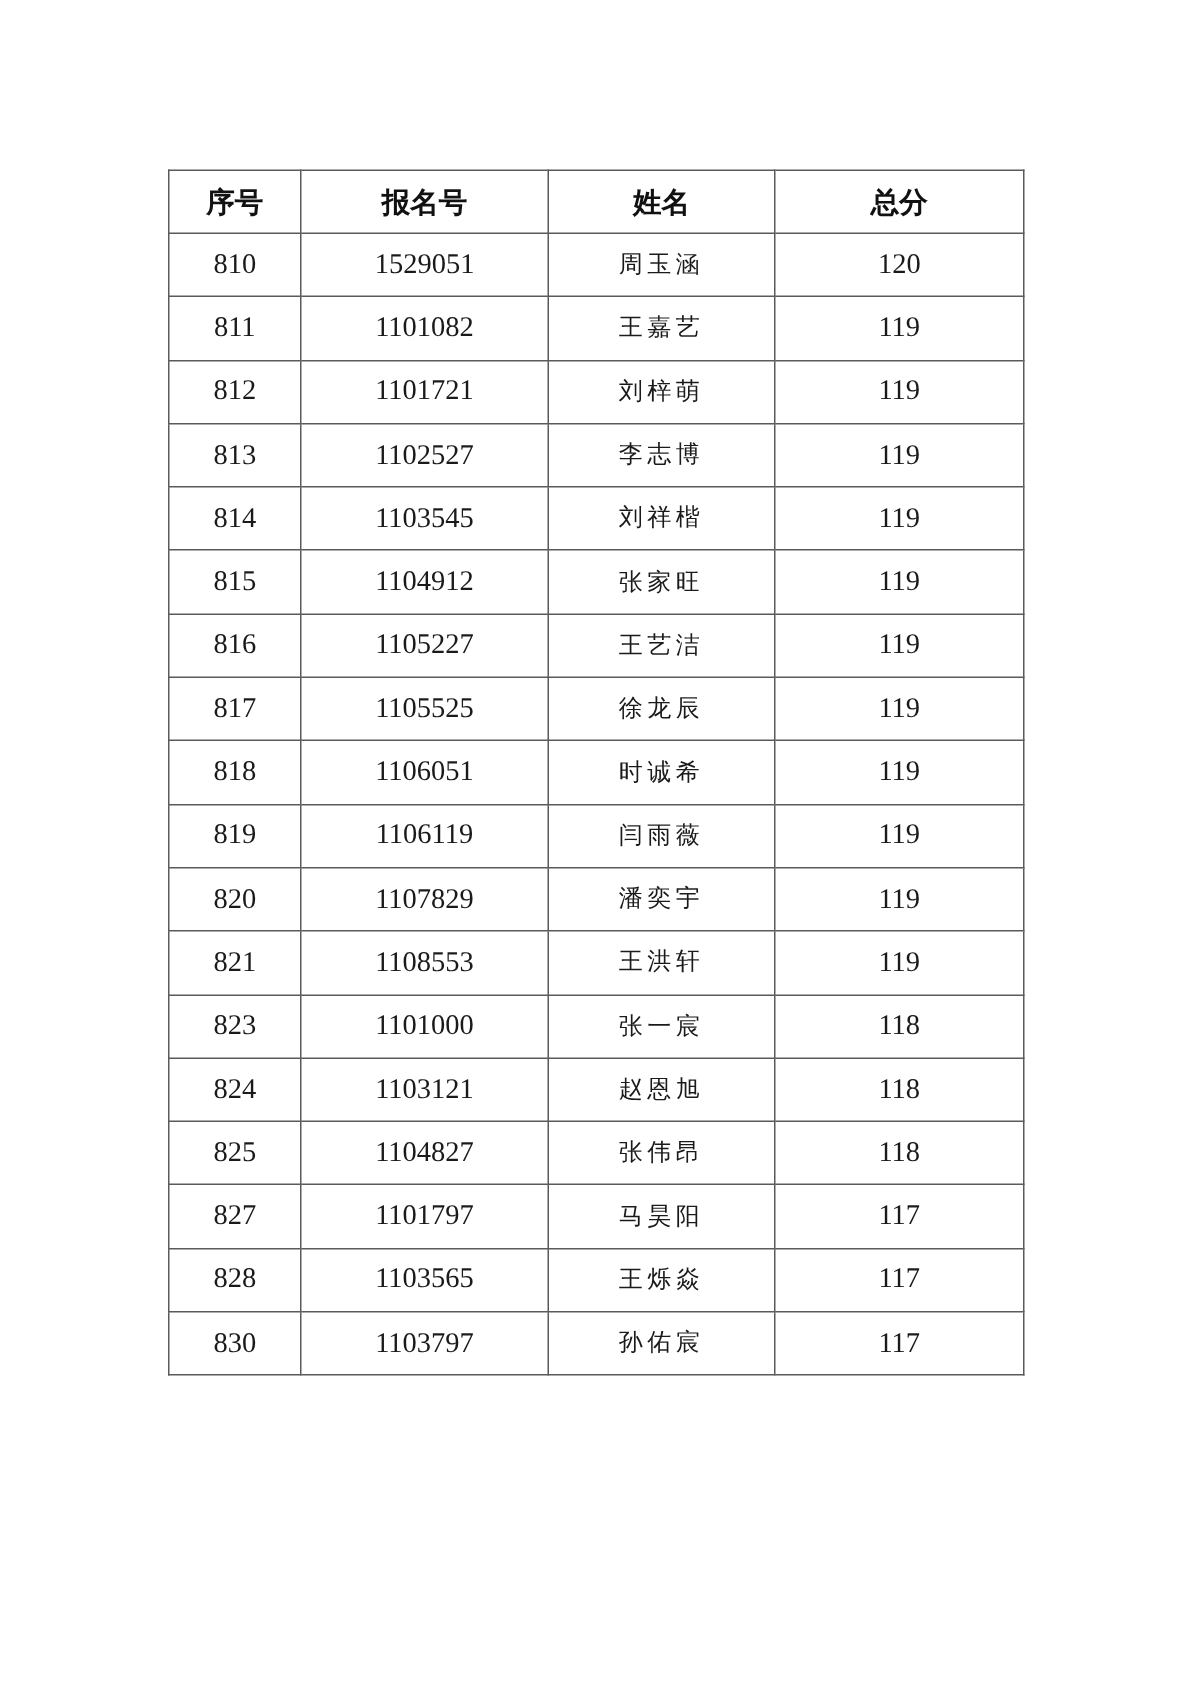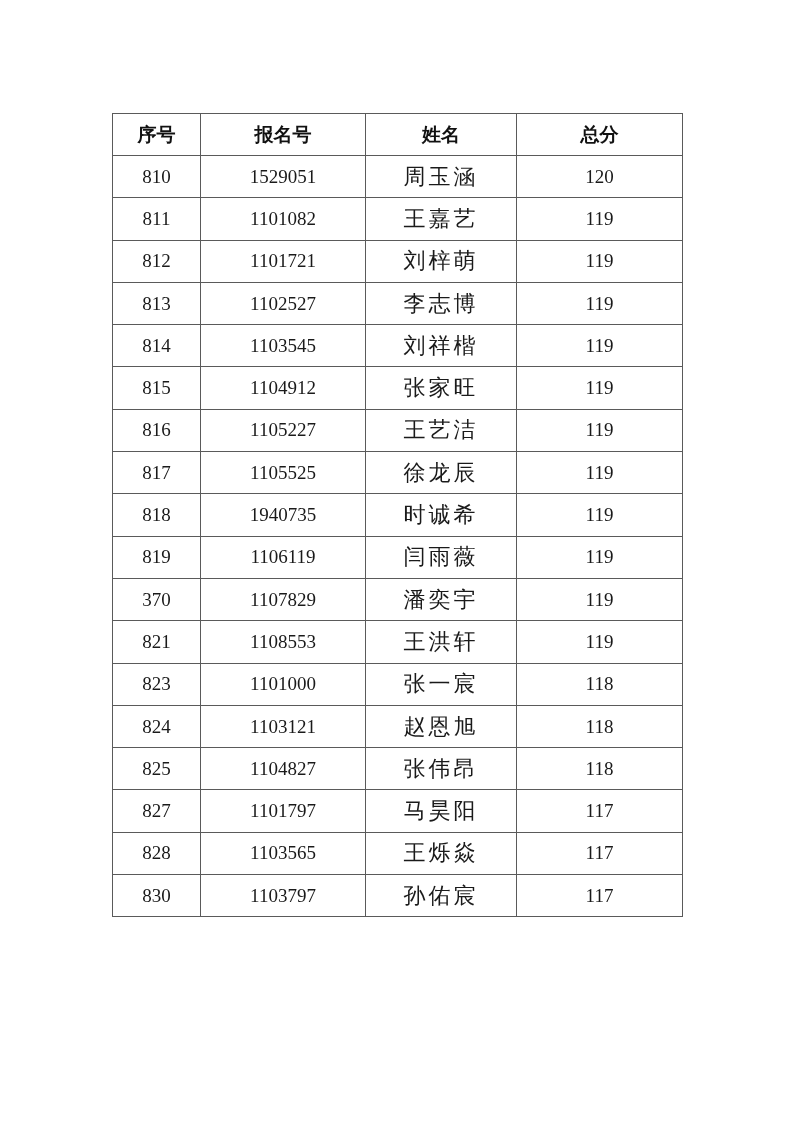--- a/index.html
+++ b/index.html
@@ -43,21 +43,21 @@
       font-size: 19px;
       color: #111111;
     }
     table.scores td {
       height: 41.3px;
       font-family: "Liberation Serif", "DejaVu Serif", serif;
       font-size: 19px;
     }
     table.scores td.name {
       font-family: "DejaVu Serif", "Liberation Serif", serif;
-      font-size: 22px;
+      font-size: 16px;
       letter-spacing: 3px;
     }
     col.c1 { width: 88px; }
     col.c2 { width: 165px; }
     col.c3 { width: 151px; }
     col.c4 { width: 166px; }
   </style>
 </head>
 <body>
 
@@ -121,32 +121,32 @@
           <td>119</td>
         </tr>
         <tr>
           <td>817</td>
           <td>1105525</td>
           <td class="name">徐龙辰</td>
           <td>119</td>
         </tr>
         <tr>
           <td>818</td>
-          <td>1940735</td>
+          <td>1106051</td>
           <td class="name">时诚希</td>
           <td>119</td>
         </tr>
         <tr>
           <td>819</td>
           <td>1106119</td>
           <td class="name">闫雨薇</td>
           <td>119</td>
         </tr>
         <tr>
-          <td>370</td>
+          <td>820</td>
           <td>1107829</td>
           <td class="name">潘奕宇</td>
           <td>119</td>
         </tr>
         <tr>
           <td>821</td>
           <td>1108553</td>
           <td class="name">王洪轩</td>
           <td>119</td>
         </tr>

